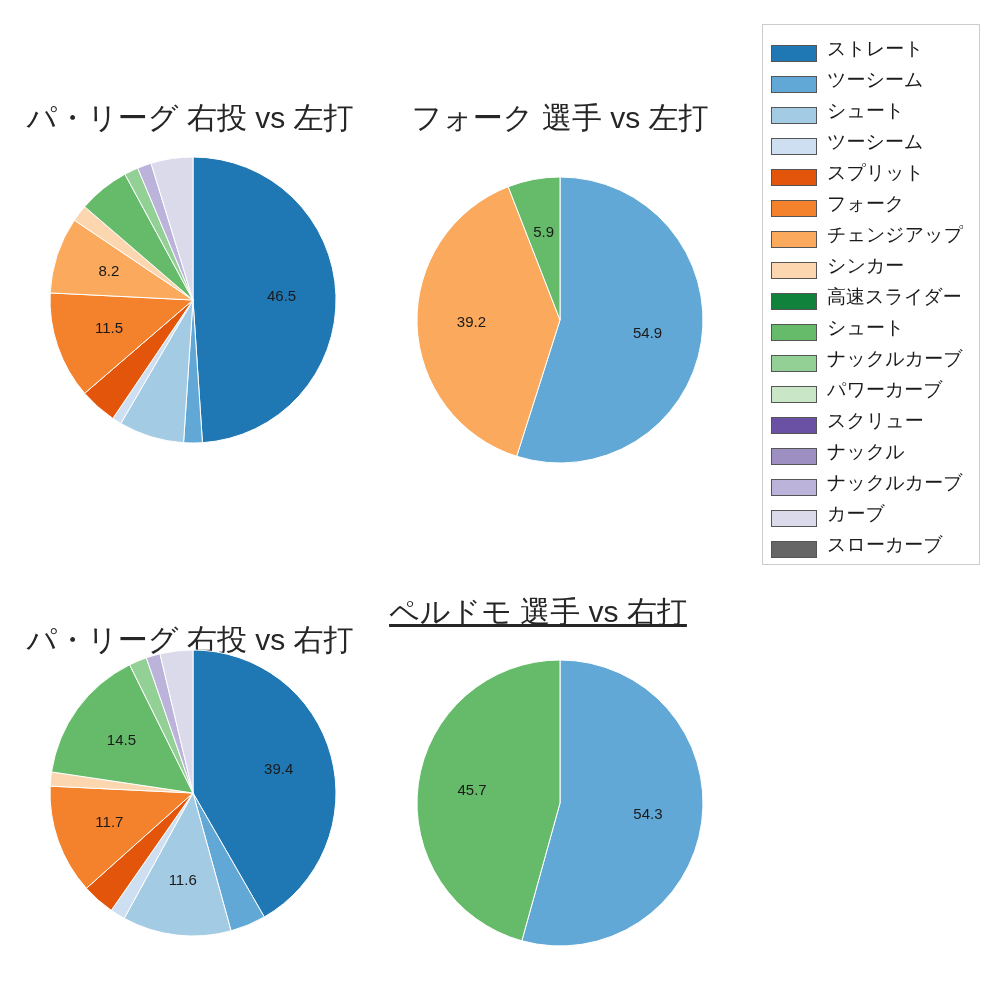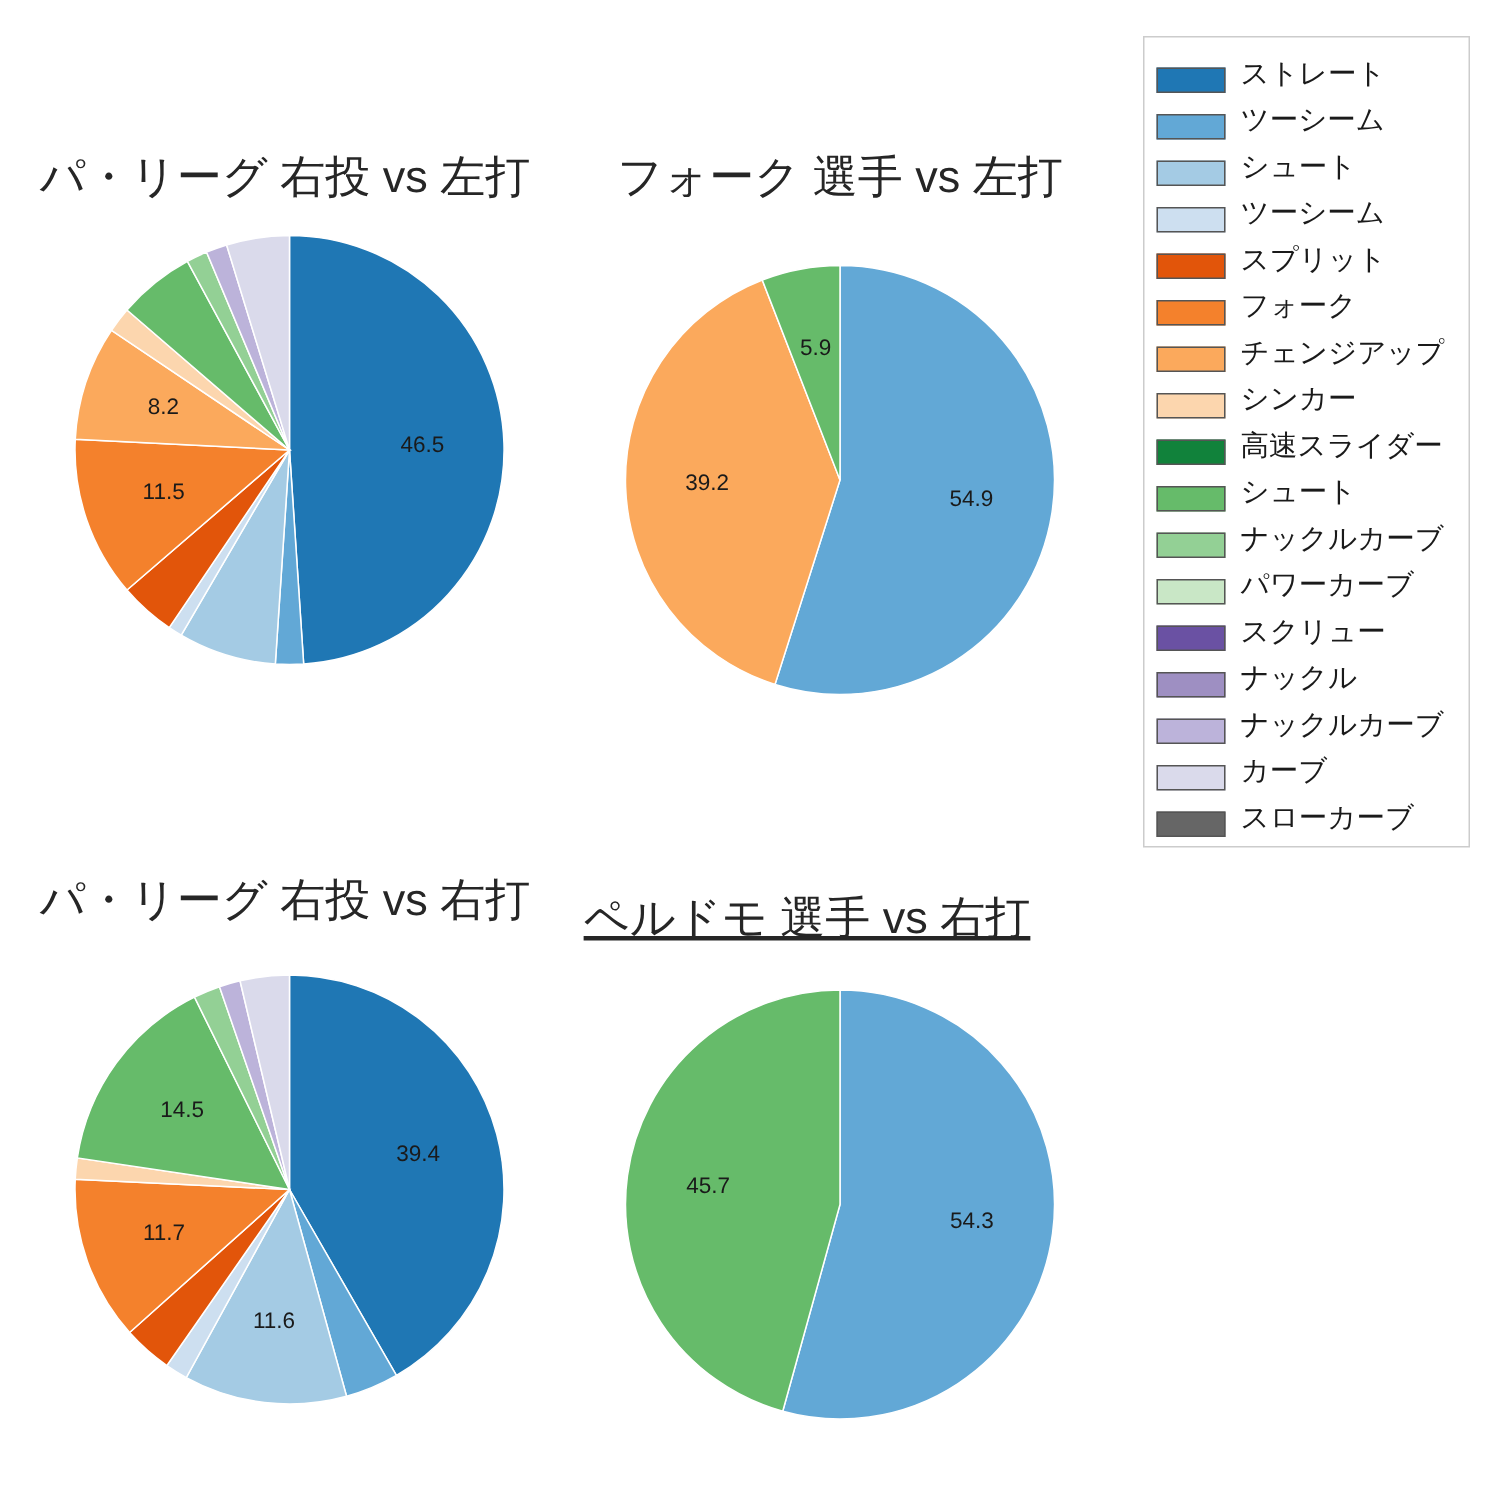--- a/index.html
+++ b/index.html
@@ -66,21 +66,21 @@
     color: #1a1a1a;
     white-space: nowrap;
     overflow: hidden;
   }
 </style>
 </head>
 <body>
 
 <div class="chart-title" style="left:0px; top:98px; width:380px;">パ・リーグ 右投 vs 左打</div>
 <div class="chart-title" style="left:370px; top:98px; width:380px;">フォーク 選手 vs 左打</div>
-<div class="chart-title" style="left:0px; top:580px; width:380px;">パ・リーグ 右投 vs 右打</div>
+<div class="chart-title" style="left:0px; top:620px; width:380px;">パ・リーグ 右投 vs 右打</div>
 <div class="chart-title" style="left:348px; top:592px; width:380px;text-decoration:underline;">ペルドモ 選手 vs 右打</div>
 
 <div class="pie-wrap" style="left:48px; top:155px; width:290px; height:290px;">
   <svg id="svg-pie-0" width="290" height="290" viewBox="0 0 290 290">
       <path d="M 145 145 L 145.00 2.00 A 143 143 0 0 1 154.45 287.69 Z" fill="#1f77b4" stroke="#ffffff" stroke-width="1"></path>
       <path d="M 145 145 L 154.45 287.69 A 143 143 0 0 1 135.55 287.69 Z" fill="#62a8d6" stroke="#ffffff" stroke-width="1"></path>
       <path d="M 145 145 L 135.55 287.69 A 143 143 0 0 1 72.82 268.45 Z" fill="#a4cbe4" stroke="#ffffff" stroke-width="1"></path>
       <path d="M 145 145 L 72.82 268.45 A 143 143 0 0 1 64.82 263.41 Z" fill="#cddff0" stroke="#ffffff" stroke-width="1"></path>
       <path d="M 145 145 L 64.82 263.41 A 143 143 0 0 1 36.65 238.32 Z" fill="#e2550a" stroke="#ffffff" stroke-width="1"></path>
       <path d="M 145 145 L 36.65 238.32 A 143 143 0 0 1 2.18 137.91 Z" fill="#f4812c" stroke="#ffffff" stroke-width="1"></path>

